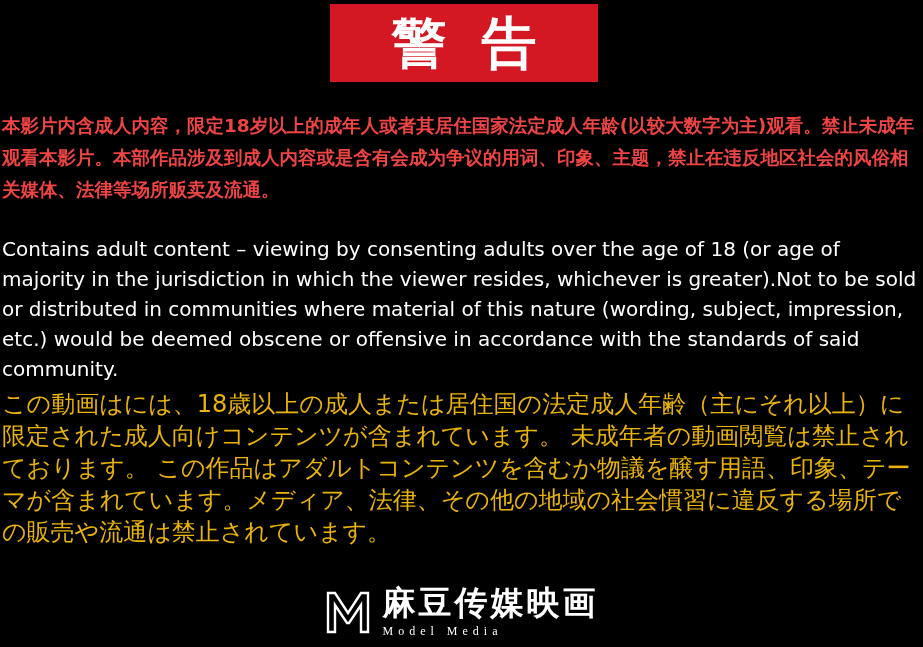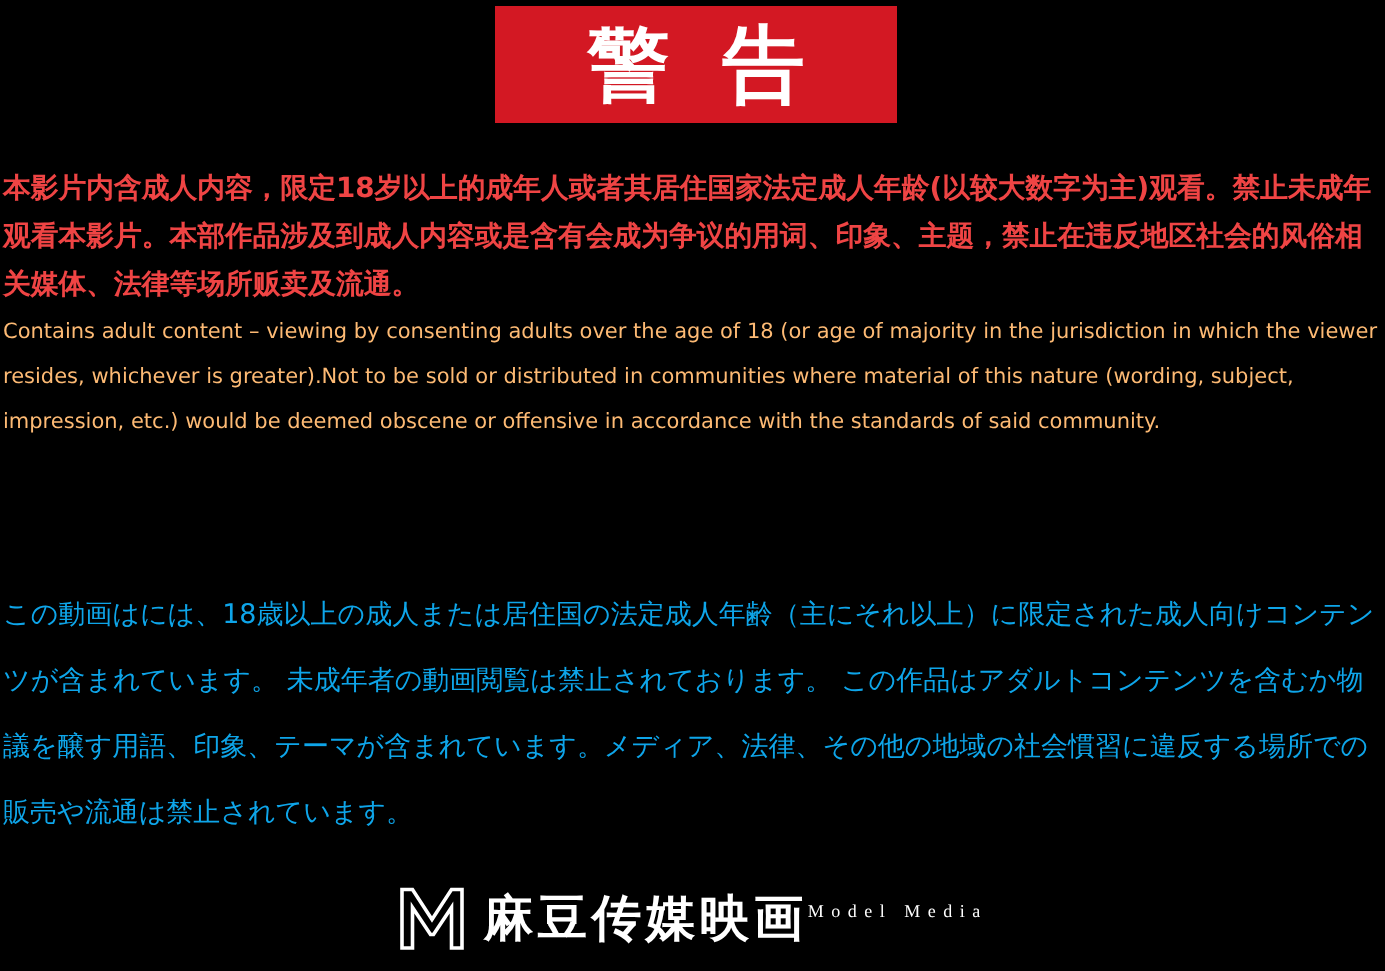--- a/index.html
+++ b/index.html
@@ -56,35 +56,35 @@
     top: 110px;
     font-family: "DejaVu Sans", "Liberation Sans", sans-serif;
     font-size: 18.5px;
     font-weight: bold;
     line-height: 32px;
     color: #ef4444;
     letter-spacing: 0px;
   }
 
   .block-en {
-    top: 206px;
+    top: 234px;
     font-family: "DejaVu Sans", "Liberation Sans", sans-serif;
-    font-size: 14px;
+    font-size: 20px;
     font-weight: normal;
     line-height: 30px;
-    color: #fdba74;
+    color: #ffffff;
   }
 
   .block-jp {
     top: 388px;
     font-family: "DejaVu Sans", "Liberation Sans", sans-serif;
-    font-size: 18px;
+    font-size: 24px;
     font-weight: normal;
-    line-height: 44px;
-    color: #0ea5e9;
+    line-height: 32px;
+    color: #eab308;
   }
 
   
   .logo {
     position: absolute;
     left: 0;
     top: 580px;
     width: 923px;
     height: 62px;
     display: flex;
@@ -96,21 +96,21 @@
     width: 46px;
     height: 48px;
     position: relative;
     flex: none;
   }
   .logo-mark svg {
     display: block;
   }
   .logo-words {
     display: flex;
-    flex-direction: row;
+    flex-direction: column;
     justify-content: center;
     line-height: 1;
   }
   .logo-cn {
     font-family: "DejaVu Sans", "Liberation Sans", sans-serif;
     font-size: 33px;
     font-weight: bold;
     letter-spacing: 3px;
     color: #ffffff;
   }

